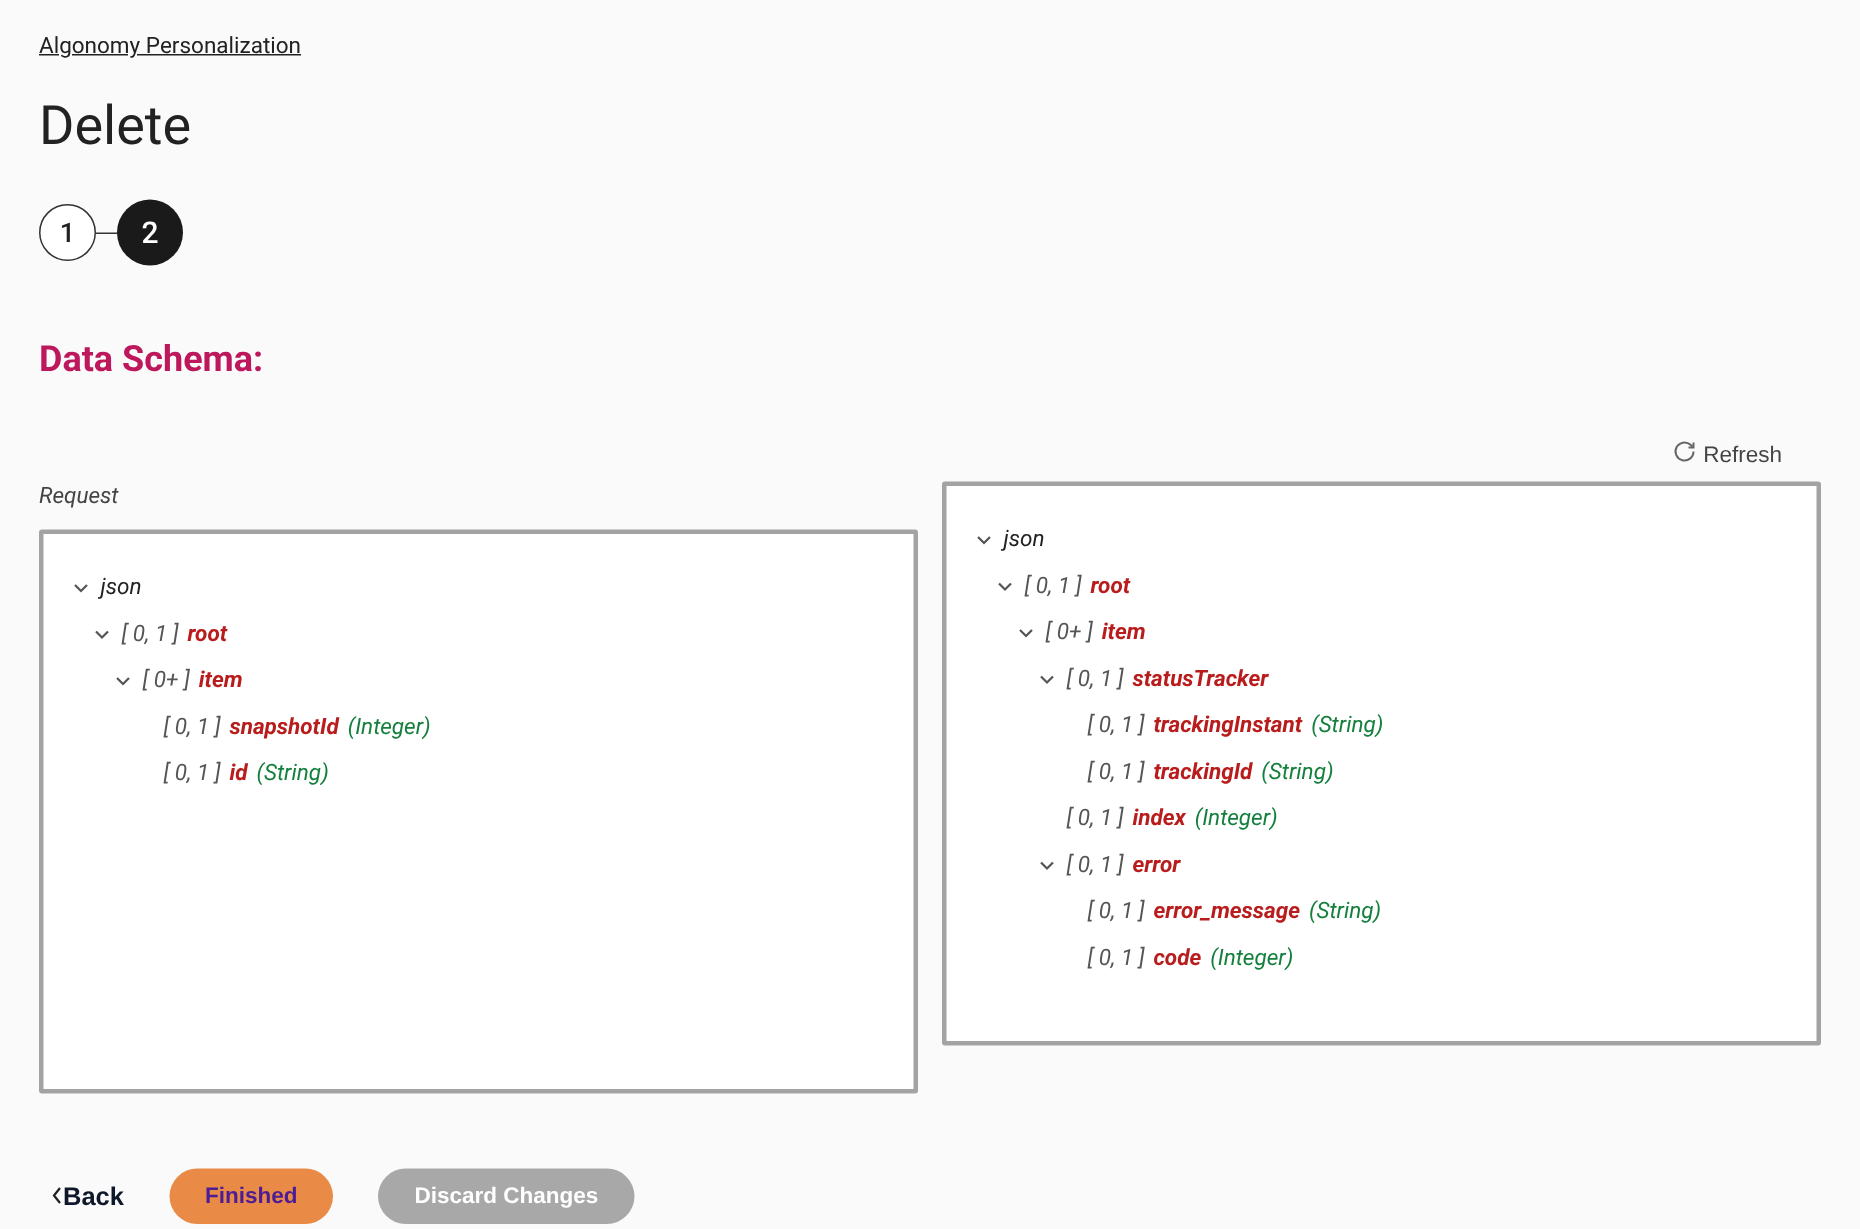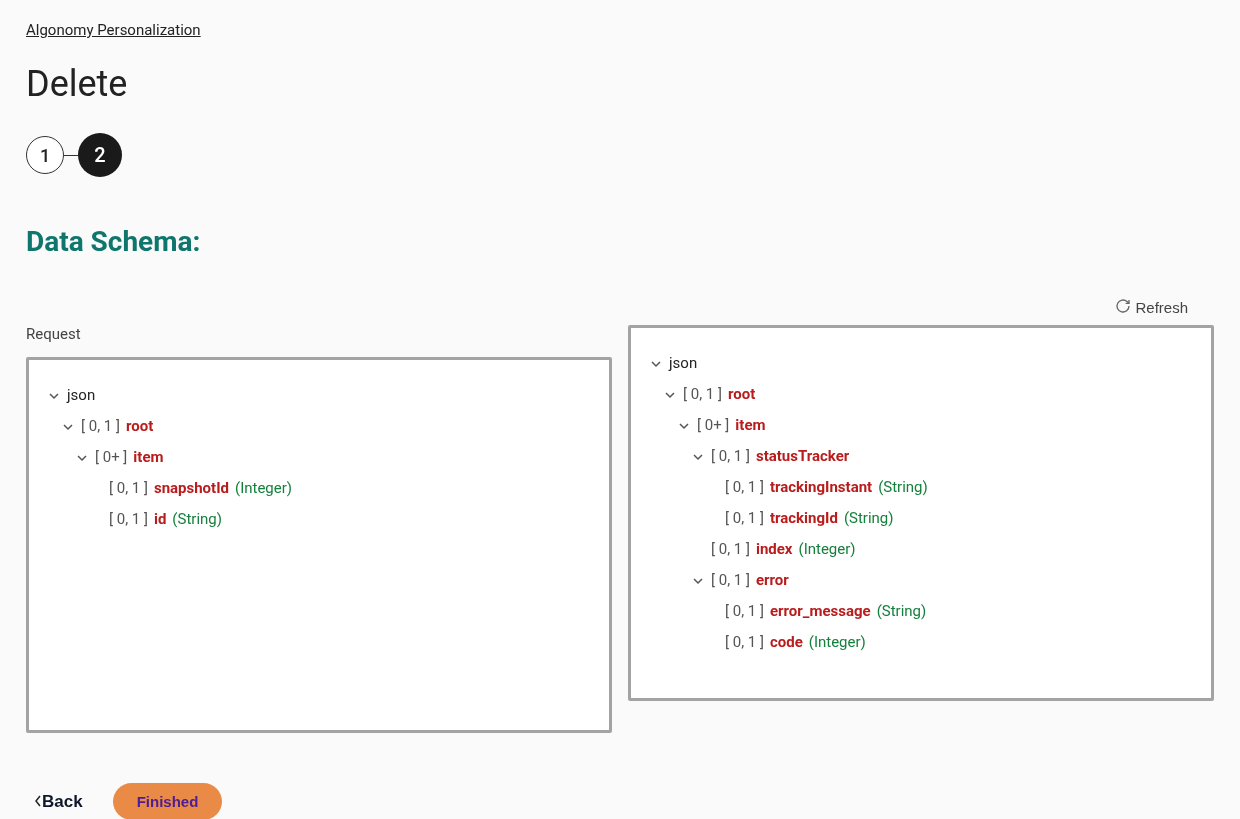--- a/index.html
+++ b/index.html
@@ -54,23 +54,23 @@
       width: 44px;
       height: 44px;
       font-size: 20px;
     }
     .step-connector {
       width: 14px;
       height: 1px;
       background: #333;
     }
     .section-title {
-      font-size: 28px;
+      font-size: 24px;
       font-weight: 700;
-      color: #0f766e;
+      color: #be185d;
       margin-bottom: 40px;
       margin-top: 27px;
     }
     .refresh-row {
       display: flex;
       justify-content: flex-end;
       margin-bottom: 8px;
       padding-right: 26px;
     }
     .refresh-btn {
@@ -79,20 +79,21 @@
       gap: 4px;
       font-size: 15px;
       color: #444;
       cursor: pointer;
       background: none;
       border: none;
     }
     .columns {
       display: flex;
       gap: 16px;
+      font-style: italic;
     }
     .column {
       flex: 1;
     }
     .column-label {
       font-size: 15px;
       color: #444;
       margin-bottom: 14px;
     }
     .schema-box {
@@ -353,16 +354,17 @@
 <div class="footer">
   <button class="back-btn">
     <span>
       <svg width="8" height="12" viewBox="0 0 8 12">
           <path d="M6 1 L2 6 L6 11" fill="none" stroke="#222" stroke-width="1.5"></path>
         </svg>
     </span>
     <span>Back</span>
   </button>
   <button class="btn btn-primary">Finished</button>
+  <button class="btn btn-secondary">Discard Changes</button>
 </div>
 
 
 
 
 </body></html>

